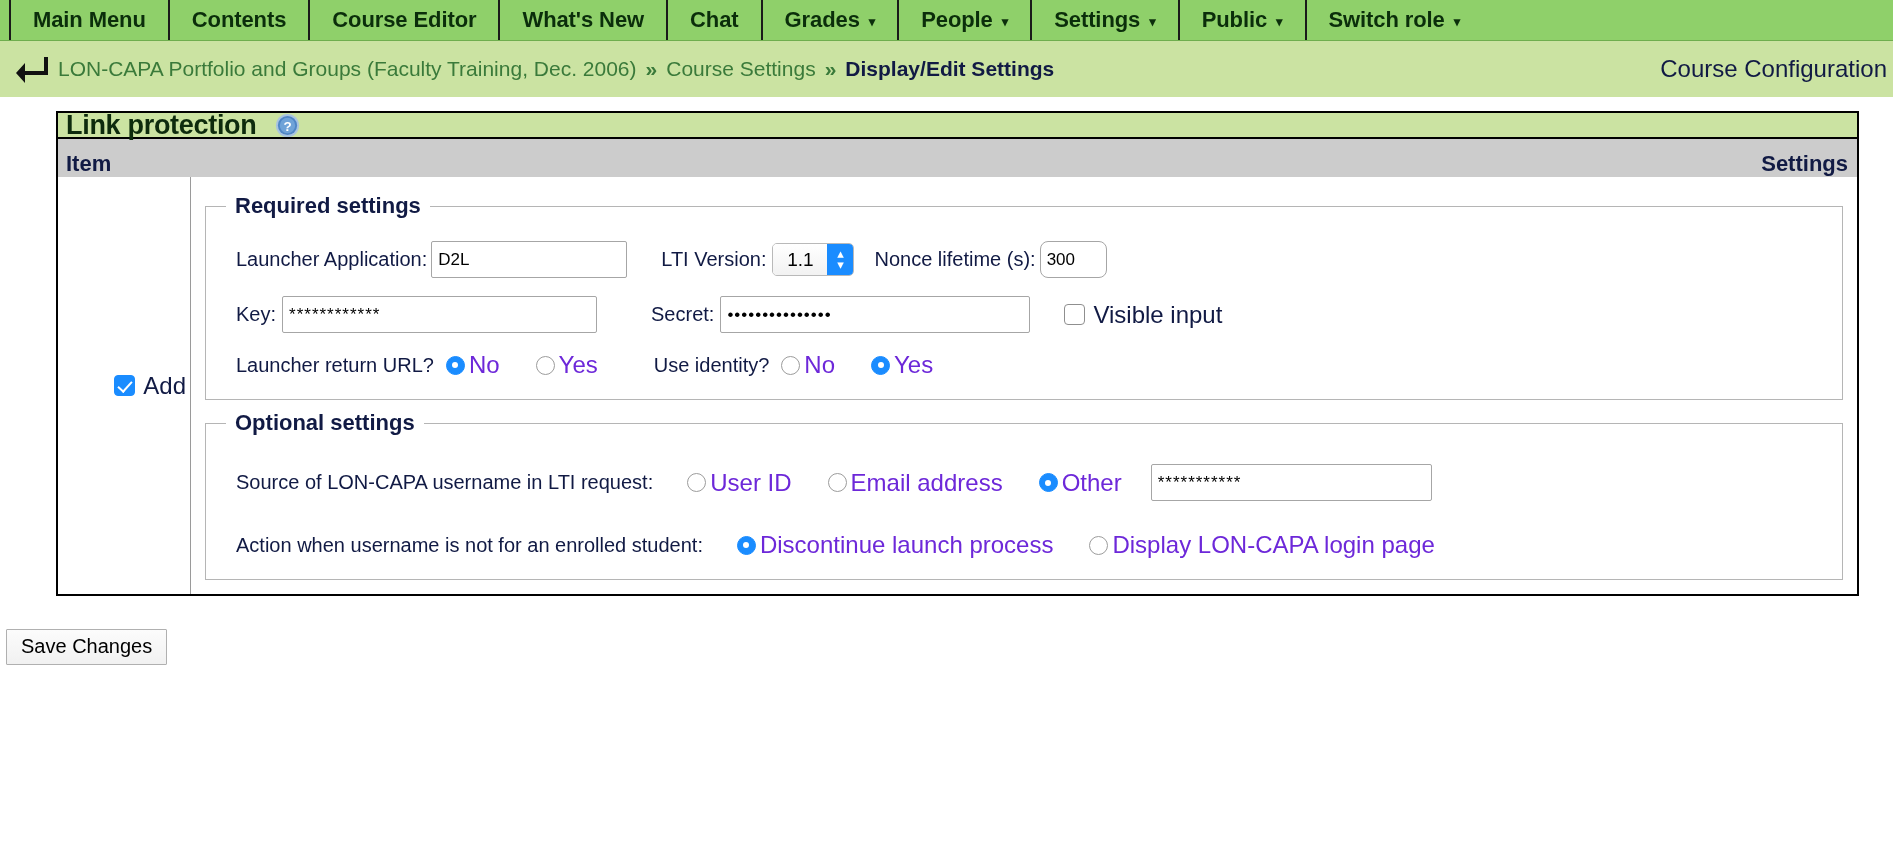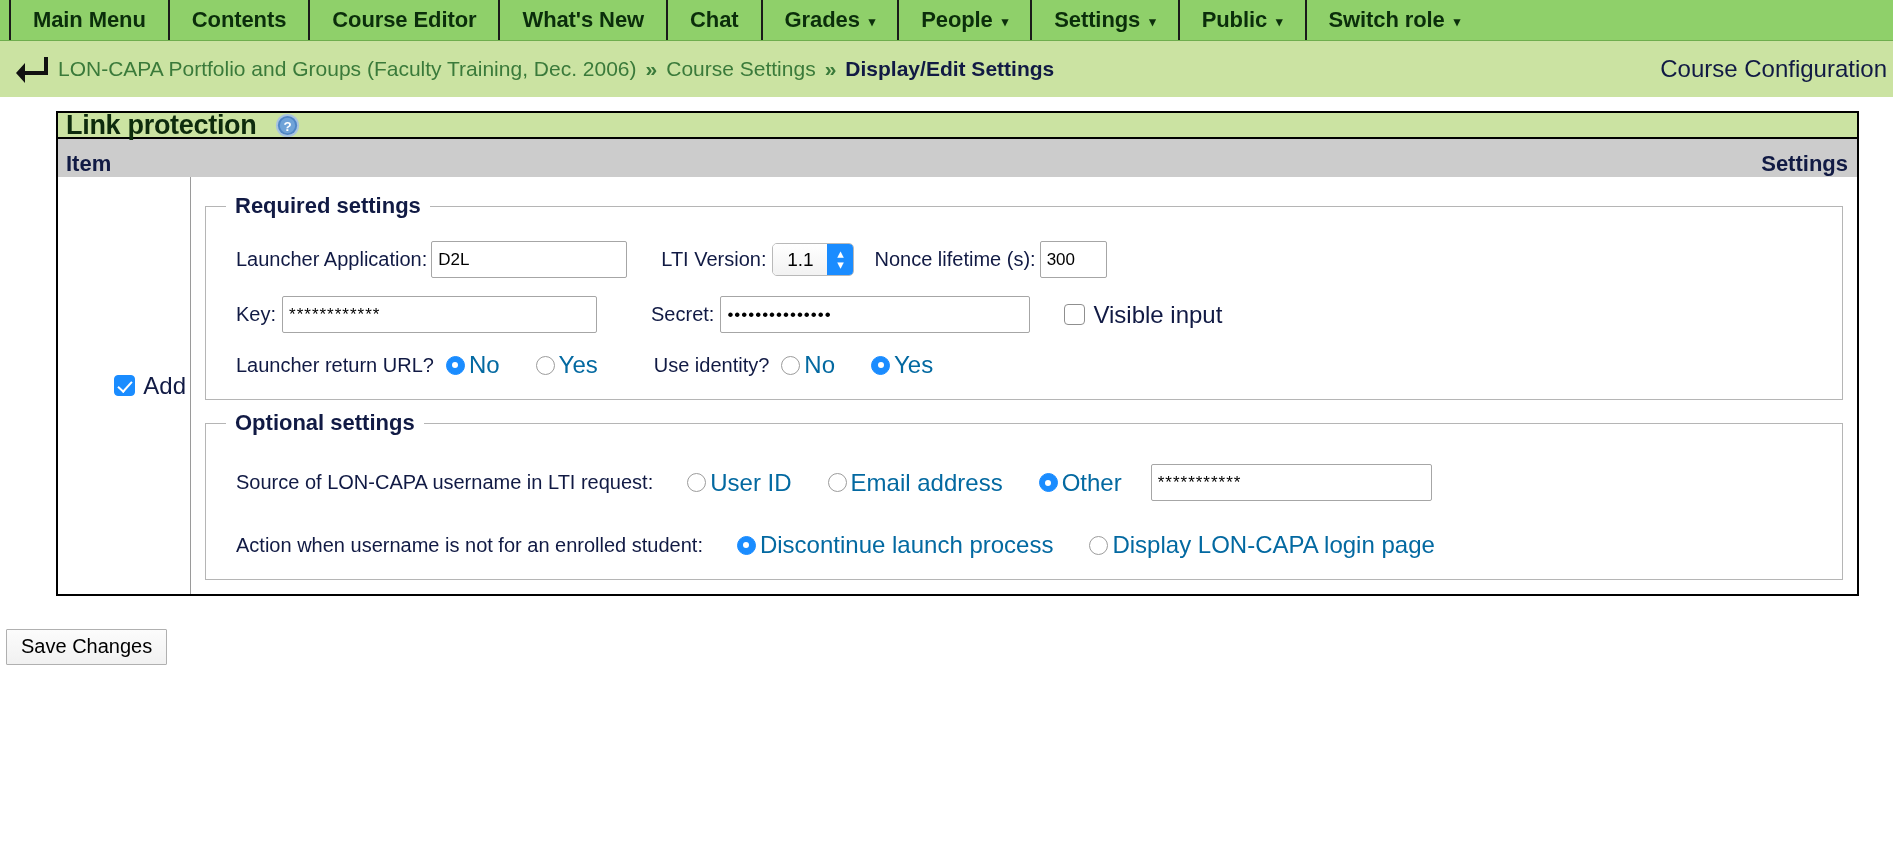--- a/index.html
+++ b/index.html
@@ -211,21 +211,21 @@
     font-size: 17px;
     color: #000;
     border: 1px solid #a6a6a6;
     border-radius: 2px;
     background: #fff;
     height: 37px;
     padding: 0 6px;
     outline: none;
   }
   input.txt.launcher { width: 196px; margin-left: 4px; }
-  input.txt.nonce   { width: 67px;  margin-left: 4px; }
+  input.txt.nonce   { width: 67px;  margin-left: 4px; border-radius: 8px; }
   input.txt.key     { width: 315px; margin-left: 6px; letter-spacing: 1px; }
   input.txt.secret  { width: 310px; margin-left: 6px; letter-spacing: 1px; }
   input.txt.other   { width: 281px; margin-left: 27px; letter-spacing: 1px; }
 
   
   .sel-wrap {
     display: inline-flex;
     align-items: stretch;
     height: 33px;
     margin-left: 6px;
@@ -279,21 +279,21 @@
     border-radius: 50%;
     background: #fff;
   }
   .radio-grp {
     display: inline-flex;
     align-items: center;
     white-space: nowrap;
   }
   .radio-lbl {
     font-size: 24px;
-    color: #0369a1;
+    color: #6d28d9;
     margin-right: 2px;
     cursor: pointer;
   }
   .gap-sm { width: 20px; flex: 0 0 20px; }
   .gap-md { width: 34px; flex: 0 0 34px; }
   .gap-lg { width: 54px; flex: 0 0 54px; }
 
   .vis-chk-grp {
     display: inline-flex;
     align-items: center;

